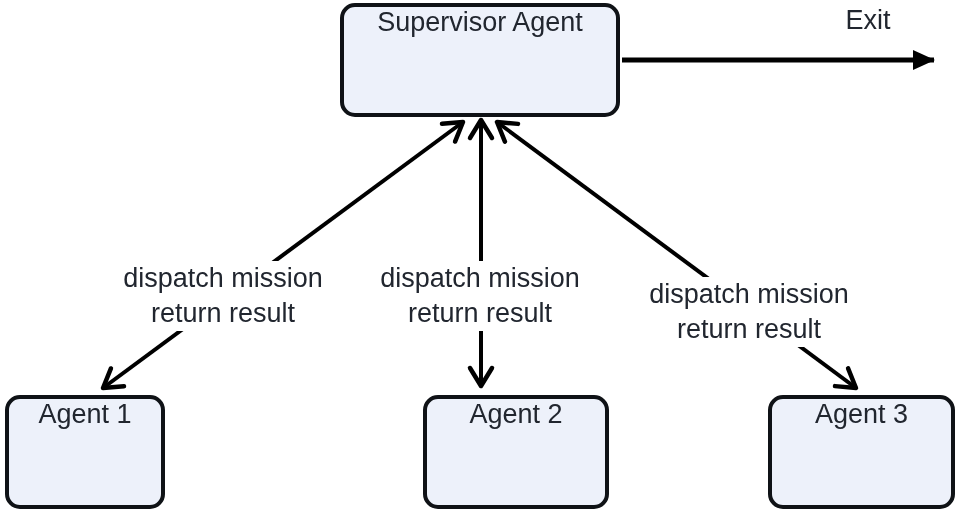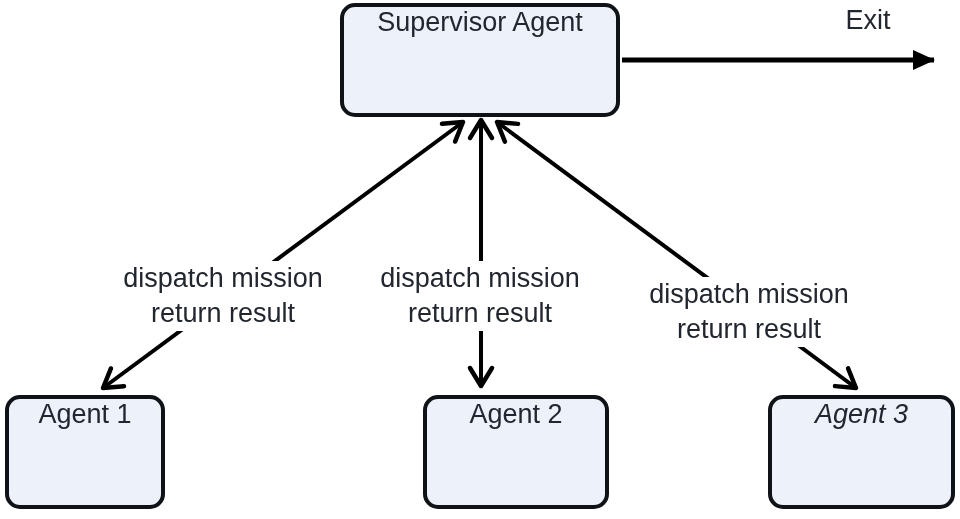--- a/index.html
+++ b/index.html
@@ -26,21 +26,21 @@
     display: flex;
     align-items: flex-start;
     justify-content: center;
     font-size: 27px;
     color: #21262f;
     white-space: nowrap;
   }
   .node-supervisor { left: 340px; top: 3px;   width: 280px; height: 114px; }
   .node-agent1     { left: 5px;   top: 395px; width: 160px; height: 114px; }
   .node-agent2     { left: 387px; top: 395px; width: 186px; height: 114px; margin-left: 36px; }
-  .node-agent3     { left: 768px; top: 395px; width: 187px; height: 114px; font-style: italic; }
+  .node-agent3     { left: 768px; top: 395px; width: 187px; height: 114px; }
   .edge-label {
     position: absolute;
     transform: translateX(-50%);
     text-align: center;
     font-size: 27px;
     line-height: 35px;
     background: #ffffff;
     padding: 0 5px;
     white-space: nowrap;
     color: #21262f;

